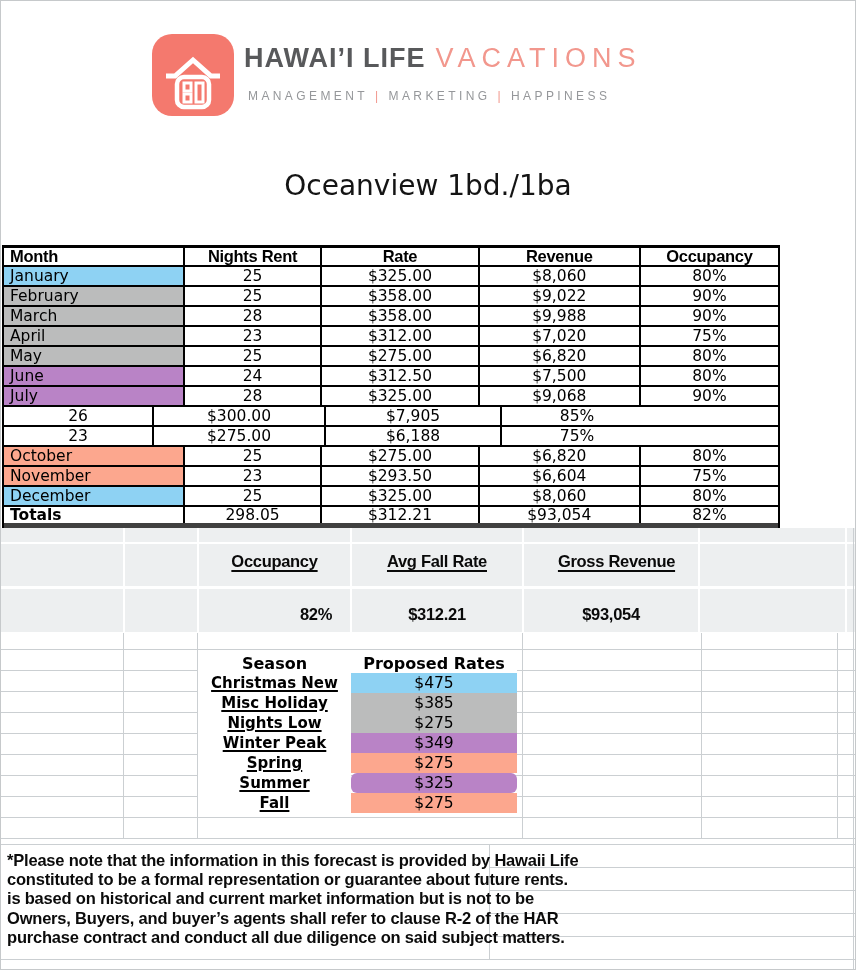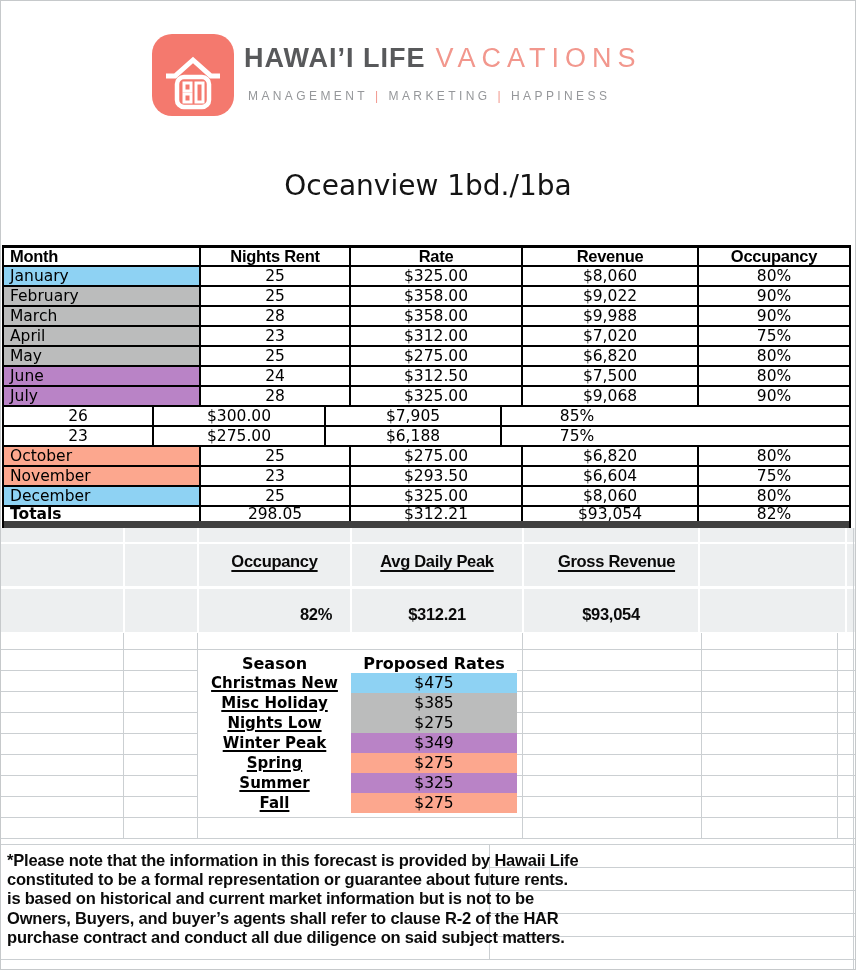--- a/index.html
+++ b/index.html
@@ -16,25 +16,25 @@
   .brand-line{position:absolute;left:243px;top:42px;white-space:nowrap;font-size:27px;line-height:30px;}
   .brand-bold{font-family:"Liberation Sans",sans-serif;font-weight:700;color:#58595B;letter-spacing:1px;}
   .brand-light{font-family:"Liberation Sans",sans-serif;font-weight:400;color:#F2978D;letter-spacing:6px;margin-left:10px;}
   .tagline{position:absolute;left:247px;top:88px;font-family:"Liberation Sans",sans-serif;
     font-size:12px;letter-spacing:3.4px;color:#95979A;white-space:nowrap;}
   .tagline .sep{color:#F2978D;padding:0 7px;}
   
   .page-title{position:absolute;left:0;top:168px;width:100%;text-align:center;
     font-size:28px;color:#141414;}
   
-  .ftable{position:absolute;left:1px;top:244px;width:849px;
+  .ftable{position:absolute;left:1px;top:244px;width:778px;
     border-left:2px solid #000;border-right:2px solid #000;box-sizing:border-box;}
   .trow{display:flex;box-sizing:border-box;border-bottom:2px solid #000;height:20px;}
   .trow.header{border-top:3px solid #000;height:22px;background:#fff;}
-  .trow.totals{border-bottom:7px solid #404040;height:21px;}
+  .trow.totals{border-bottom:5px solid #404040;height:21px;}
   .tcell{box-sizing:border-box;border-right:2px solid #000;overflow:hidden;
     font-size:15.5px;line-height:17px;display:flex;align-items:center;justify-content:center;}
   .tcell:last-child{border-right:none;}
   .col-month{width:197px;justify-content:flex-start;padding-left:6px;}
   .col-nights{width:150px;}
   .col-rate{width:172px;}
   .col-rev{width:176px;}
   .col-occ{width:150px;}
   .trow.header .tcell{font-family:"Liberation Sans",sans-serif;font-weight:700;font-size:16.5px;letter-spacing:-0.3px;}
   .trow.totals .col-month{font-weight:700;}
@@ -191,21 +191,21 @@
     <div class="wline-h" style="top:14px;height:2px;"></div>
     <div class="wline-h" style="top:58px;height:3px;"></div>
     <div class="wline-v" style="left:122px;"></div>
     <div class="wline-v" style="left:196px;"></div>
     <div class="wline-v" style="left:349px;"></div>
     <div class="wline-v" style="left:521px;"></div>
     <div class="wline-v" style="left:697px;"></div>
     <div class="wline-v" style="left:844px;"></div>
   </div>
   <div class="sum-label" style="left:197px;width:153px;top:551px;">Occupancy</div>
-  <div class="sum-label" style="left:350px;width:172px;top:551px;">Avg Daily Peak</div>
+  <div class="sum-label" style="left:350px;width:172px;top:551px;">Avg Fall Rate</div>
   <div class="sum-label" style="left:522px;width:187px;top:551px;">Gross Revenue</div>
   <div class="sum-value" style="left:240px;width:150px;top:604px;">82%</div>
   <div class="sum-value" style="left:350px;width:172px;top:604px;">$312.21</div>
   <div class="sum-value" style="left:522px;width:176px;top:604px;">$93,054</div>
 
   <div>
     <div class="gline-h" style="left:0;width:856px;top:648px;"></div>
     <div class="gline-h" style="left:0;width:856px;top:669px;"></div>
     <div class="gline-h" style="left:0;width:856px;top:690px;"></div>
     <div class="gline-h" style="left:0;width:856px;top:711px;"></div>
@@ -251,21 +251,21 @@
     <div class="srow">
       <div class="scell name">Winter Peak</div>
       <div class="scell rateval" style="background-color: rgb(185, 131, 198);">$349</div>
     </div>
     <div class="srow">
       <div class="scell name">Spring</div>
       <div class="scell rateval" style="background-color: rgb(252, 167, 142);">$275</div>
     </div>
     <div class="srow">
       <div class="scell name">Summer</div>
-      <div class="scell rateval" style="background-color: rgb(185, 131, 198);">$325</div>
+      <div class="scell rateval" style="background-color: rgb(185, 131, 198); border-radius: 6px;">$325</div>
     </div>
     <div class="srow">
       <div class="scell name">Fall</div>
       <div class="scell rateval" style="background-color: rgb(252, 167, 142);">$275</div>
     </div>
   </div>
 
   <div class="disclaimer">
     <div>*Please note that the information in this forecast is provided by Hawaii Life</div>
     <div>constituted to be a formal representation or guarantee about future rents.</div>

